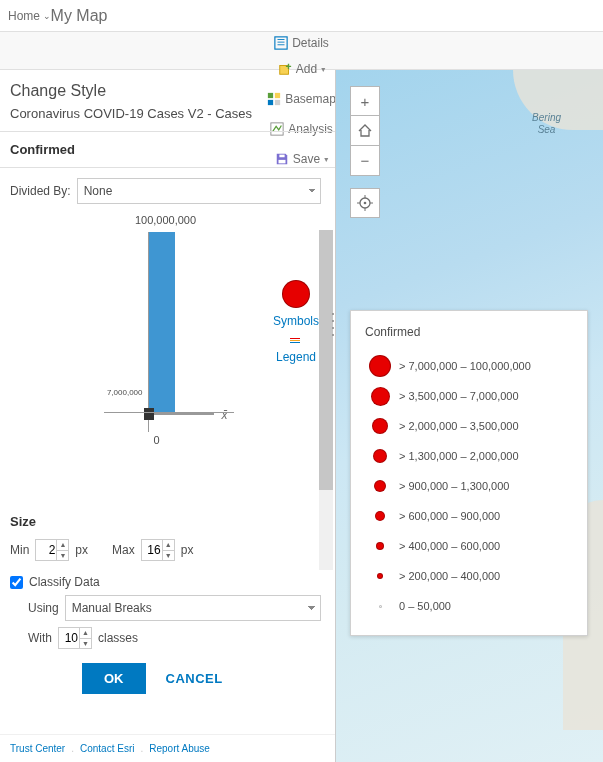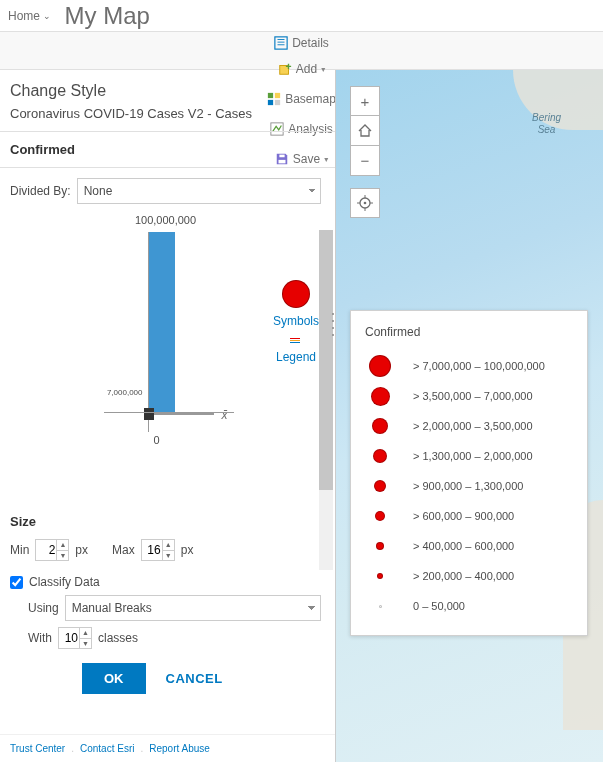--- a/index.html
+++ b/index.html
@@ -2,21 +2,21 @@
 <html><head>
 <meta charset="utf-8">
 <style>
   * { box-sizing: border-box; margin: 0; padding: 0; }
   body { font-family: "Avenir Next", "Helvetica Neue", Arial, sans-serif; font-size: 12px; color: #4c4c4c; background: #fff; width: 603px; height: 762px; overflow: hidden; position: relative; }
   
   
   .header { height: 32px; display: flex; align-items: center; padding: 0 8px; border-bottom: 1px solid #e0e0e0; }
   .header .home { color: #6e6e6e; font-size: 12px; cursor: pointer; display: flex; align-items: center; gap: 3px; }
   .header .chev { font-size: 9px; }
-  .header .title { margin-left: 14px; font-size: 24px; color: #6e6e6e; font-weight: 300; }
+  .header .title { font-size: 16px; color: #6e6e6e; font-weight: 300; }
   
   
   .toolbar { height: 38px; background: #f8f8f8; border-bottom: 1px solid #e0e0e0; display: flex; align-items: center; padding: 0 10px; gap: 4px; flex-direction: column; }
   .toolbar .btn { display: flex; align-items: center; gap: 4px; padding: 4px 6px; color: #6e6e6e; cursor: pointer; font-size: 12px; }
   .toolbar .sep { width: 1px; height: 22px; background: #e0e0e0; margin: 0 2px; }
   .toolbar .spacer { flex: 1; }
   .ticon { width: 14px; height: 14px; display: inline-block; }
   
   
   .main { display: flex; height: calc(762px - 32px - 38px); position: relative; }
@@ -88,21 +88,21 @@
   
   .drag-handle { position: absolute; left: -6px; top: 240px; width: 6px; height: 28px; display: flex; flex-direction: column; justify-content: space-around; align-items: center;}
   .drag-handle span { width:2px; height:2px; background:#888; border-radius:50%;}
   
   
   .legend-pop { position: absolute; top: 310px; left: 350px; width: 238px; background: #fff; border: 1px solid #d0d0d0; box-shadow: 0 1px 4px rgba(0,0,0,0.15); padding: 14px 14px 14px 14px; }
   .legend-pop h4 { font-size: 12px; font-weight: 400; color: #4c4c4c; margin-bottom: 12px; }
   .legend-pop .lrow { display: flex; align-items: center; height: 30px; }
   .legend-pop .sym { width: 30px; display: flex; align-items: center; justify-content: center; }
   .legend-pop .sym span { border-radius: 50%; background: #e60000; border: 1px solid rgba(0,0,0,0.25); display: inline-block; }
-  .legend-pop .lbl { font-size: 11px; color: #4c4c4c; margin-left: 18px; }
+  .legend-pop .lbl { font-size: 11px; color: #4c4c4c; margin-left: 4px; }
   
   
   .land { position: absolute; background: #e8e4d8; opacity: 0.8; }
 </style>
 </head>
 <body>
 
 <div class="header">
   <div class="home">
     <span>Home</span>

